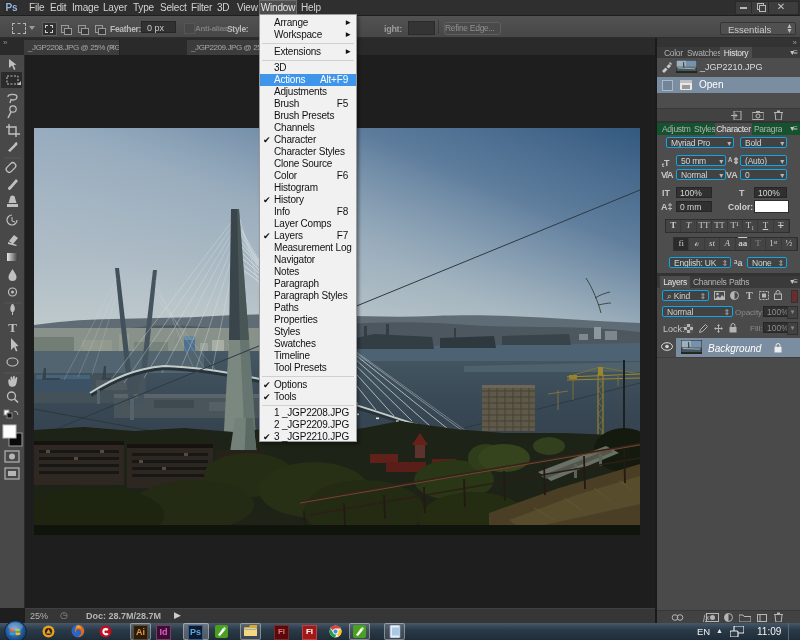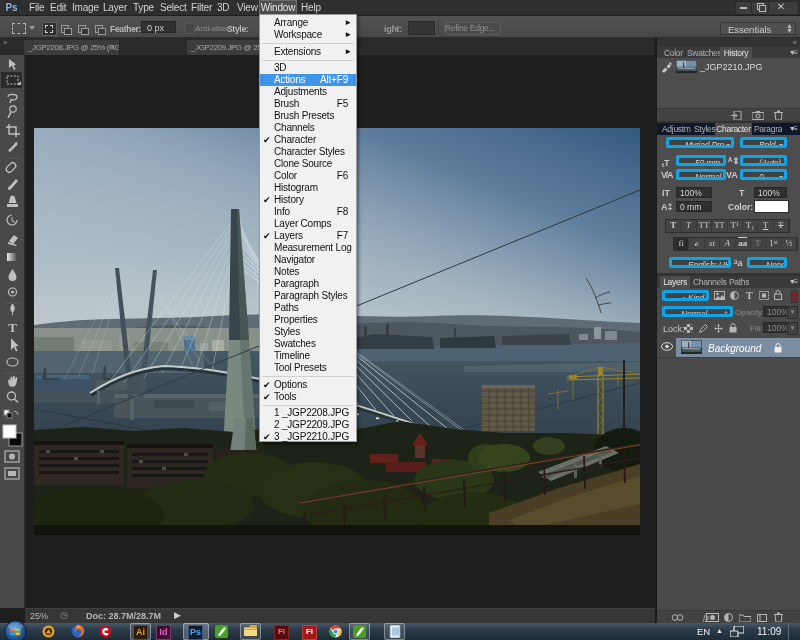--- a/index.html
+++ b/index.html
@@ -444,39 +444,48 @@
       <rect width="21" height="13" fill="#9db0bf"></rect>
         <rect x="10" width="11" height="13" fill="#7492ac"></rect>
       <rect y="6.5" width="21" height="2" fill="#67737a"></rect>
       <rect y="8" width="21" height="3.5" fill="#445664"></rect>
       <rect y="11" width="21" height="2" fill="#242b1a"></rect>
       <path d="M7,2 L8,2 L8.6,8 L7,8 Z" fill="#3d4a52"></path>
         <line x1="2" y1="8" x2="19" y2="8.8" stroke="#c7d0cd" stroke-width="0.7"></line>
       <rect width="21" height="13" fill="none" stroke="#222" stroke-width="1"></rect>
     </svg>
     <span class="abs" style="left:43px;top:4px;color:#dcdcdc;font-size:9px;">_JGP2210.JPG</span>
+    <div class="abs" style="left:0;top:19px;width:143px;height:16px;background:#7b8da1;">
+      <div class="abs" style="left:5px;top:3px;width:9px;height:9px;border:1px solid #a8bac8;background:#72849a;"></div>
+      <svg class="abs" style="left:22px;top:1px;" width="14" height="13" viewBox="0 0 14 13">
+          <rect x="1" y="2" width="12" height="10" rx="1" fill="#e8e8e8"></rect>
+          <rect x="1" y="2" width="12" height="3" fill="#c0c0c0"></rect>
+          <rect x="3" y="7" width="8" height="4" fill="#9a9a9a"></rect>
+        </svg>
+      <span class="abs" style="left:42px;top:2px;color:#fff;font-size:10px;">Open</span>
+    </div>
   </div>
   <div class="abs" style="left:0;top:70px;width:143px;height:12px;background:#424242;border-top:1px solid #383838;">
     <svg class="abs" style="left:74px;top:2px;" width="11" height="9" viewBox="0 0 11 9">
         <rect x="3" y="0" width="7" height="9" fill="none" stroke="#b5b5b5"></rect>
         <path d="M0,4.5 L6,4.5 M4,2.5 L6,4.5 L4,6.5" stroke="#b5b5b5" fill="none"></path>
       </svg>
     <svg class="abs" style="left:95px;top:2px;" width="12" height="9" viewBox="0 0 12 9">
         <rect x="0" y="1.5" width="12" height="7" rx="1" fill="none" stroke="#b5b5b5"></rect>
         <rect x="4" y="0" width="4" height="2" fill="#b5b5b5"></rect>
         <circle cx="6" cy="5" r="2" fill="none" stroke="#b5b5b5"></circle>
       </svg>
     <svg class="abs" style="left:117px;top:1px;" width="9" height="10" viewBox="0 0 9 10">
         <path d="M1,2.5 L8,2.5 L7.2,10 L1.8,10 Z" fill="none" stroke="#b5b5b5"></path>
         <line x1="0" y1="2.5" x2="9" y2="2.5" stroke="#b5b5b5"></line>
         <rect x="3" y="0.5" width="3" height="1.5" fill="#b5b5b5"></rect>
       </svg>
   </div>
 
-  <div class="abs" style="left:0;top:85px;width:143px;height:12px;background:#0f172a;">
+  <div class="abs" style="left:0;top:85px;width:143px;height:12px;background:#14532d;">
     <span class="ptab" style="left:5px;width:29px;">Adjustm</span>
     <span class="ptab" style="left:37px;">Styles</span>
     <span class="ptab on" style="left:58px;width:37px;">Character</span>
     <span class="ptab" style="left:97px;width:28px;">Paragrap</span>
     <span class="pmenu">▾≡</span>
   </div>
   <div class="abs" style="left:0;top:97px;width:143px;height:138px;background:#4d4d4d;font-size:9px;color:#d5d5d5;">
     <div class="dd" style="left:9px;top:2px;width:68px;">Myriad Pro</div>
     <div class="dd" style="left:83px;top:2px;width:47px;">Bold</div>
     <span class="cicon" style="left:5px;top:21px;">ₜT</span>
@@ -624,21 +633,21 @@
         <line x1="0" y1="2.5" x2="9" y2="2.5" stroke="#b5b5b5"></line>
         <rect x="3" y="0.5" width="3" height="1.5" fill="#b5b5b5"></rect>
       </svg>
   </div>
 </div>
 <style>
  .ptab{position:absolute;top:0;color:#b2b2b2;font-size:8.5px;line-height:12px;white-space:nowrap;overflow:hidden;letter-spacing:-0.3px;}
  .ptab.on{background:#4d4d4d;color:#e5e5e5;text-align:center;height:12px;}
  .pmenu{position:absolute;right:3px;top:1px;color:#c5c5c5;font-size:8px;letter-spacing:-1px;}
  .picon{position:absolute;top:1px;color:#b5b5b5;font-size:9px;}
- .dd{position:absolute;height:11px;background:#424242;border:3px solid #0ea5e9;border-radius:2px;line-height:11px;padding-left:16px;box-sizing:border-box;white-space:nowrap;overflow:hidden;font-style:italic;}
+ .dd{position:absolute;height:11px;background:#424242;border:1px solid #0ea5e9;border-radius:2px;line-height:11px;padding-left:4px;box-sizing:border-box;white-space:nowrap;overflow:hidden;}
  .dd:after{content:"▾";float:right;color:#b5b5b5;margin-right:2px;font-size:8px;}
  .dd.ud:after{content:"⇕";font-size:8px;}
  .dd{font-size:8.5px;letter-spacing:-0.2px;}
  .inp{font-size:8.5px;}
  .inp{position:absolute;height:11px;background:#303030;border:1px solid #262626;line-height:11px;padding-left:3px;box-sizing:border-box;}
  .ddarr{position:absolute;width:9px;height:11px;background:#424242;border:1px solid #2f2f2f;text-align:center;line-height:10px;font-size:7px;}
  .dis{color:#8a8a8a;}
  .cicon{position:absolute;color:#c5c5c5;font-size:9px;font-weight:bold;}
  .licon{position:absolute;color:#c0c0c0;font-size:10px;}
  .tstrip{display:flex;background:#444;border:1px solid #2f2f2f;}

